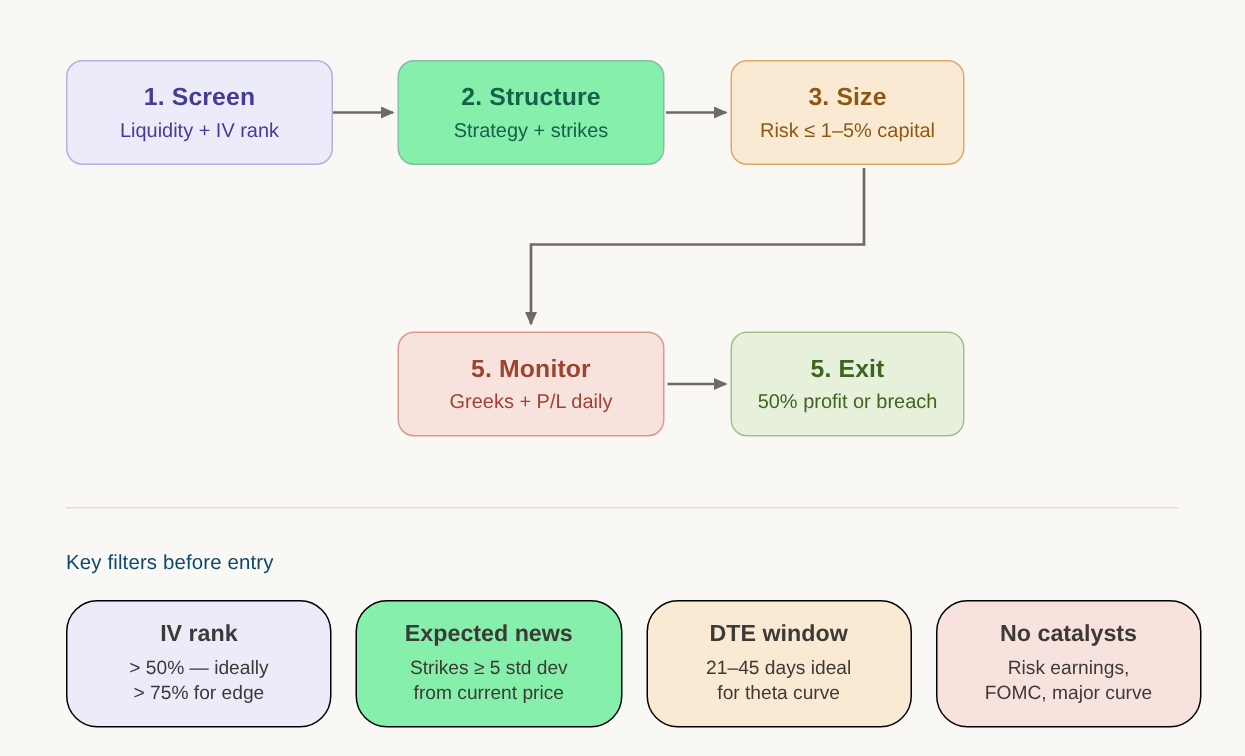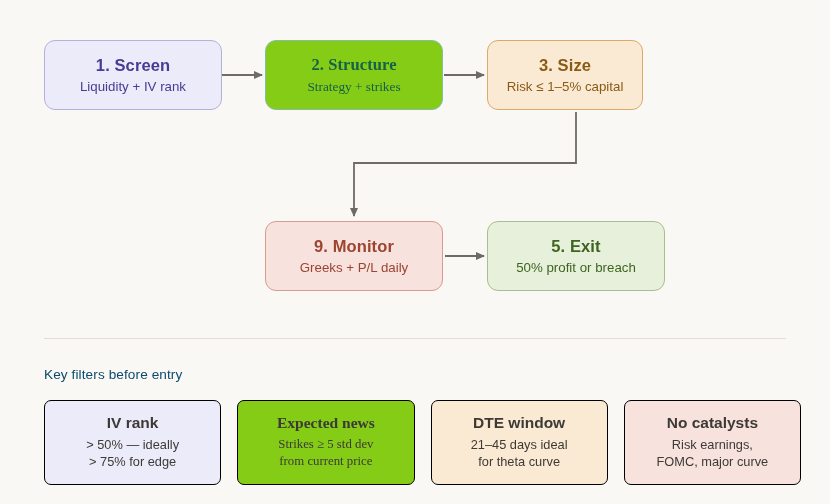--- a/index.html
+++ b/index.html
@@ -54,21 +54,21 @@
   .node .n-sub {
     font-size: 13.3px;
     line-height: 1.2;
     font-weight: normal;
   }
 
   
   .theme-purple { background: #ecebf9; border-color: #b6b0de; }
   .theme-purple .n-title, .theme-purple .n-sub { color: #463c94; }
 
-  .theme-teal   { background: #84cc16; border-color: #84bda6; font-family: Liberation Serif, serif; }
+  .theme-teal   { background: #86efac; border-color: #84bda6; }
   .theme-teal .n-title   { color: #15614a; }
   .theme-teal .n-sub     { color: #166049; }
 
   .theme-orange { background: #faead3; border-color: #dcab68; }
   .theme-orange .n-title, .theme-orange .n-sub { color: #8a5a14; }
 
   .theme-red    { background: #f8e2dd; border-color: #d79c8e; }
   .theme-red .n-title, .theme-red .n-sub { color: #9b4430; }
 
   .theme-green  { background: #e7f0db; border-color: #a8bf8d; }
@@ -99,21 +99,21 @@
     left: 44px;
     top: 400px;
     width: 757px;
     display: flex;
     gap: 16px;
   }
   .filter-card {
     box-sizing: border-box;
     flex: 1 1 0;
     height: 85px;
-    border-radius: 7px;
+    border-radius: 21px;
     border: 1.3px solid #000;
     display: flex;
     flex-direction: column;
     align-items: center;
     justify-content: center;
     text-align: center;
     padding: 4px 6px;
   }
   .filter-card .f-title {
     font-size: 15.5px;
@@ -157,25 +157,25 @@
     <span class="n-title">2. Structure</span>
     <span class="n-sub">Strategy + strikes</span>
   </div>
 
   <div class="node theme-orange" style="left:487px; top:40px; width:156px; height:70px;">
     <span class="n-title">3. Size</span>
     <span class="n-sub">Risk ≤ 1–5% capital</span>
   </div>
 
   <div class="node theme-red" style="left:265px; top:221px; width:178px; height:70px;">
-    <span class="n-title">9. Monitor</span>
+    <span class="n-title">5. Monitor</span>
     <span class="n-sub">Greeks + P/L daily</span>
   </div>
 
-  <div class="node theme-green" style="left:487px; top:221px; width:178px; height:70px;">
+  <div class="node theme-green" style="left:487px; top:221px; width:156px; height:70px;">
     <span class="n-title">5. Exit</span>
     <span class="n-sub">50% profit or breach</span>
   </div>
 
 </div>
 
 <div id="divider"></div>
 
 <div id="filters-heading">Key filters before entry</div>
 

